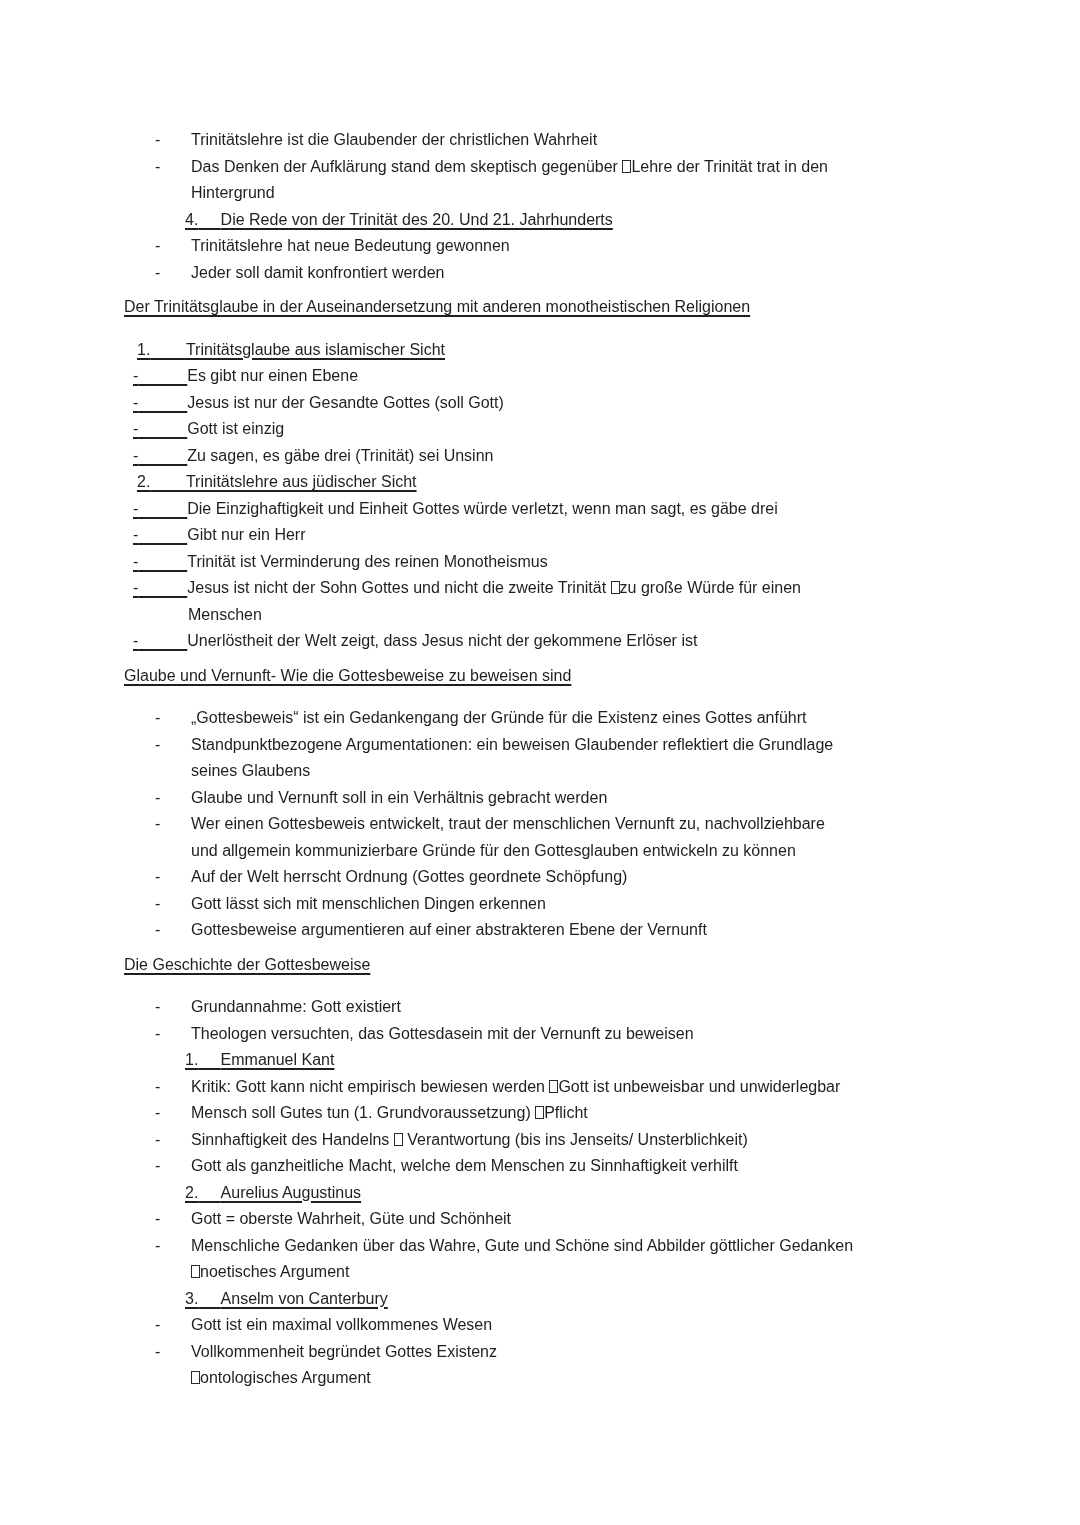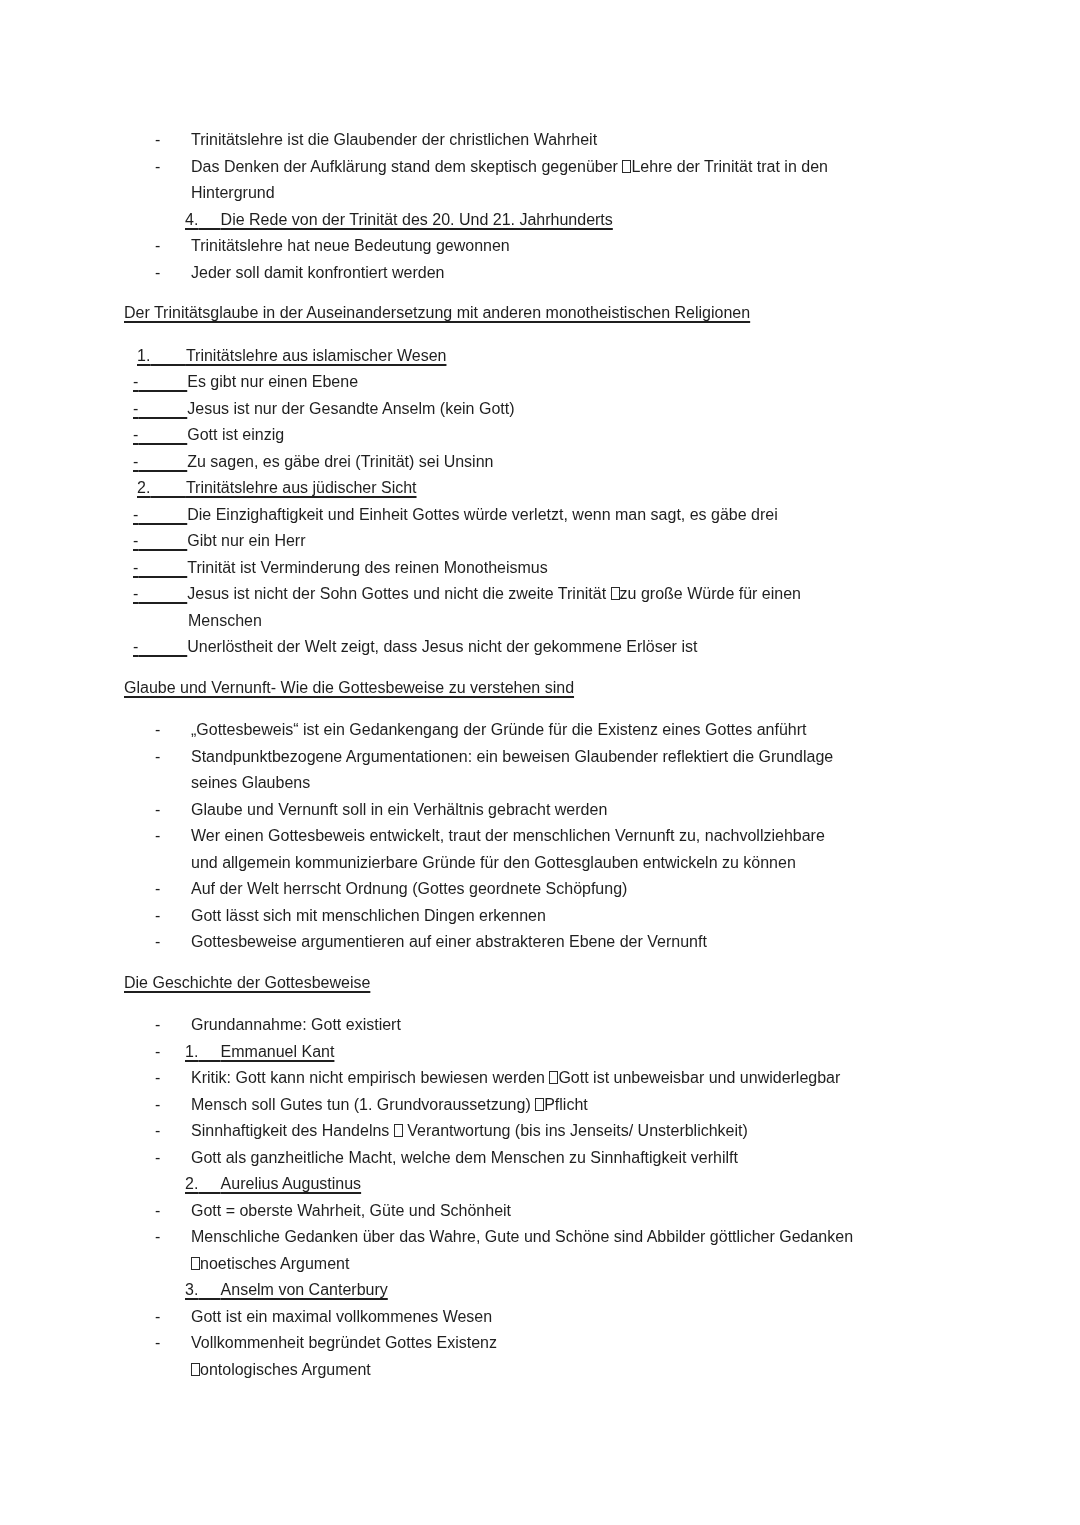--- a/index.html
+++ b/index.html
@@ -11,21 +11,21 @@
     font-family:"Liberation Sans", sans-serif;
   }
   .content{
     position:absolute;
     left:124px;top:127px;width:832px;
     font-size:16px;
     line-height:26.5px;
     color:#1f1f1f;
   }
   .heading{
-    margin-top:14px;
+    margin-top:8px;
     margin-bottom:16px;
     text-decoration:underline;
     text-decoration-thickness:1.5px;
     text-underline-offset:3px;
     white-space:nowrap;
   }
   .item{position:relative;}
   .item.bullet{padding-left:67px;}
   .item.bullet > .marker{position:absolute;left:31px;top:0;}
   .item.numbered{margin-left:61px;}
@@ -49,42 +49,42 @@
 <body>
 
 <div class="page" style="background: rgb(255, 255, 255);">
   <div class="content" id="content" style="color: rgb(31, 31, 31);">
       <div class="item bullet"><span class="marker">-</span><span class="line">Trinitätslehre ist die Glaubender der christlichen Wahrheit</span></div>
       <div class="item bullet"><span class="marker">-</span><span class="line">Das Denken der Aufklärung stand dem skeptisch gegenüber <span class="tofu"></span>Lehre der Trinität trat in den</span><br><span class="line">Hintergrund</span></div>
       <div class="item numbered"><span class="uline"><span class="num">4.</span><span class="gap">&nbsp;&nbsp;&nbsp;&nbsp;&nbsp;</span><span class="line">Die Rede von der Trinität des 20. Und 21. Jahrhunderts</span></span></div>
       <div class="item bullet"><span class="marker">-</span><span class="line">Trinitätslehre hat neue Bedeutung gewonnen</span></div>
       <div class="item bullet"><span class="marker">-</span><span class="line">Jeder soll damit konfrontiert werden</span></div>
       <div class="heading">Der Trinitätsglaube in der Auseinandersetzung mit anderen monotheistischen Religionen</div>
-      <div class="item numbered2"><span class="uline"><span class="num">1.</span><span class="gap">&nbsp;&nbsp;&nbsp;&nbsp;&nbsp;&nbsp;&nbsp;&nbsp;</span><span class="line">Trinitätslehre aus islamischer Wesen</span></span></div>
+      <div class="item numbered2"><span class="uline"><span class="num">1.</span><span class="gap">&nbsp;&nbsp;&nbsp;&nbsp;&nbsp;&nbsp;&nbsp;&nbsp;</span><span class="line">Trinitätsglaube aus islamischer Sicht</span></span></div>
       <div class="item dashline"><span class="uline"><span class="num">-</span><span class="gap">&nbsp;&nbsp;&nbsp;&nbsp;&nbsp;&nbsp;&nbsp;&nbsp;&nbsp;&nbsp;&nbsp;</span></span><span class="line">Es gibt nur einen Ebene</span></div>
-      <div class="item dashline"><span class="uline"><span class="num">-</span><span class="gap">&nbsp;&nbsp;&nbsp;&nbsp;&nbsp;&nbsp;&nbsp;&nbsp;&nbsp;&nbsp;&nbsp;</span></span><span class="line">Jesus ist nur der Gesandte Anselm (kein Gott)</span></div>
+      <div class="item dashline"><span class="uline"><span class="num">-</span><span class="gap">&nbsp;&nbsp;&nbsp;&nbsp;&nbsp;&nbsp;&nbsp;&nbsp;&nbsp;&nbsp;&nbsp;</span></span><span class="line">Jesus ist nur der Gesandte Gottes (soll Gott)</span></div>
       <div class="item dashline"><span class="uline"><span class="num">-</span><span class="gap">&nbsp;&nbsp;&nbsp;&nbsp;&nbsp;&nbsp;&nbsp;&nbsp;&nbsp;&nbsp;&nbsp;</span></span><span class="line">Gott ist einzig</span></div>
       <div class="item dashline"><span class="uline"><span class="num">-</span><span class="gap">&nbsp;&nbsp;&nbsp;&nbsp;&nbsp;&nbsp;&nbsp;&nbsp;&nbsp;&nbsp;&nbsp;</span></span><span class="line">Zu sagen, es gäbe drei (Trinität) sei Unsinn</span></div>
       <div class="item numbered2"><span class="uline"><span class="num">2.</span><span class="gap">&nbsp;&nbsp;&nbsp;&nbsp;&nbsp;&nbsp;&nbsp;&nbsp;</span><span class="line">Trinitätslehre aus jüdischer Sicht</span></span></div>
       <div class="item dashline"><span class="uline"><span class="num">-</span><span class="gap">&nbsp;&nbsp;&nbsp;&nbsp;&nbsp;&nbsp;&nbsp;&nbsp;&nbsp;&nbsp;&nbsp;</span></span><span class="line">Die Einzighaftigkeit und Einheit Gottes würde verletzt, wenn man sagt, es gäbe drei</span></div>
       <div class="item dashline"><span class="uline"><span class="num">-</span><span class="gap">&nbsp;&nbsp;&nbsp;&nbsp;&nbsp;&nbsp;&nbsp;&nbsp;&nbsp;&nbsp;&nbsp;</span></span><span class="line">Gibt nur ein Herr</span></div>
       <div class="item dashline"><span class="uline"><span class="num">-</span><span class="gap">&nbsp;&nbsp;&nbsp;&nbsp;&nbsp;&nbsp;&nbsp;&nbsp;&nbsp;&nbsp;&nbsp;</span></span><span class="line">Trinität ist Verminderung des reinen Monotheismus</span></div>
       <div class="item dashline"><span class="uline"><span class="num">-</span><span class="gap">&nbsp;&nbsp;&nbsp;&nbsp;&nbsp;&nbsp;&nbsp;&nbsp;&nbsp;&nbsp;&nbsp;</span></span><span class="line">Jesus ist nicht der Sohn Gottes und nicht die zweite Trinität <span class="tofu"></span>zu große Würde für einen</span><br><span class="line">Menschen</span></div>
       <div class="item dashline"><span class="uline"><span class="num">-</span><span class="gap">&nbsp;&nbsp;&nbsp;&nbsp;&nbsp;&nbsp;&nbsp;&nbsp;&nbsp;&nbsp;&nbsp;</span></span><span class="line">Unerlöstheit der Welt zeigt, dass Jesus nicht der gekommene Erlöser ist</span></div>
-      <div class="heading">Glaube und Vernunft- Wie die Gottesbeweise zu verstehen sind</div>
+      <div class="heading">Glaube und Vernunft- Wie die Gottesbeweise zu beweisen sind</div>
       <div class="item bullet"><span class="marker">-</span><span class="line">„Gottesbeweis“ ist ein Gedankengang der Gründe für die Existenz eines Gottes anführt</span></div>
       <div class="item bullet"><span class="marker">-</span><span class="line">Standpunktbezogene Argumentationen: ein beweisen Glaubender reflektiert die Grundlage</span><br><span class="line">seines Glaubens</span></div>
       <div class="item bullet"><span class="marker">-</span><span class="line">Glaube und Vernunft soll in ein Verhältnis gebracht werden</span></div>
       <div class="item bullet"><span class="marker">-</span><span class="line">Wer einen Gottesbeweis entwickelt, traut der menschlichen Vernunft zu, nachvollziehbare</span><br><span class="line">und allgemein kommunizierbare Gründe für den Gottesglauben entwickeln zu können</span></div>
       <div class="item bullet"><span class="marker">-</span><span class="line">Auf der Welt herrscht Ordnung (Gottes geordnete Schöpfung)</span></div>
       <div class="item bullet"><span class="marker">-</span><span class="line">Gott lässt sich mit menschlichen Dingen erkennen</span></div>
       <div class="item bullet"><span class="marker">-</span><span class="line">Gottesbeweise argumentieren auf einer abstrakteren Ebene der Vernunft</span></div>
       <div class="heading">Die Geschichte der Gottesbeweise</div>
       <div class="item bullet"><span class="marker">-</span><span class="line">Grundannahme: Gott existiert</span></div>
-      <div class="item bullet"><span class="marker">-</span></div>
+      <div class="item bullet"><span class="marker">-</span><span class="line">Theologen versuchten, das Gottesdasein mit der Vernunft zu beweisen</span></div>
       <div class="item numbered"><span class="uline"><span class="num">1.</span><span class="gap">&nbsp;&nbsp;&nbsp;&nbsp;&nbsp;</span><span class="line">Emmanuel Kant</span></span></div>
       <div class="item bullet"><span class="marker">-</span><span class="line">Kritik: Gott kann nicht empirisch bewiesen werden <span class="tofu"></span>Gott ist unbeweisbar und unwiderlegbar</span></div>
       <div class="item bullet"><span class="marker">-</span><span class="line">Mensch soll Gutes tun (1. Grundvoraussetzung) <span class="tofu"></span>Pflicht</span></div>
       <div class="item bullet"><span class="marker">-</span><span class="line">Sinnhaftigkeit des Handelns <span class="tofu"></span> Verantwortung (bis ins Jenseits/ Unsterblichkeit)</span></div>
       <div class="item bullet"><span class="marker">-</span><span class="line">Gott als ganzheitliche Macht, welche dem Menschen zu Sinnhaftigkeit verhilft</span></div>
       <div class="item numbered"><span class="uline"><span class="num">2.</span><span class="gap">&nbsp;&nbsp;&nbsp;&nbsp;&nbsp;</span><span class="line">Aurelius Augustinus</span></span></div>
       <div class="item bullet"><span class="marker">-</span><span class="line">Gott = oberste Wahrheit, Güte und Schönheit</span></div>
       <div class="item bullet"><span class="marker">-</span><span class="line">Menschliche Gedanken über das Wahre, Gute und Schöne sind Abbilder göttlicher Gedanken</span></div>
       <div class="item plain"><span class="line"><span class="tofu"></span>noetisches Argument</span></div>
       <div class="item numbered"><span class="uline"><span class="num">3.</span><span class="gap">&nbsp;&nbsp;&nbsp;&nbsp;&nbsp;</span><span class="line">Anselm von Canterbury</span></span></div>

